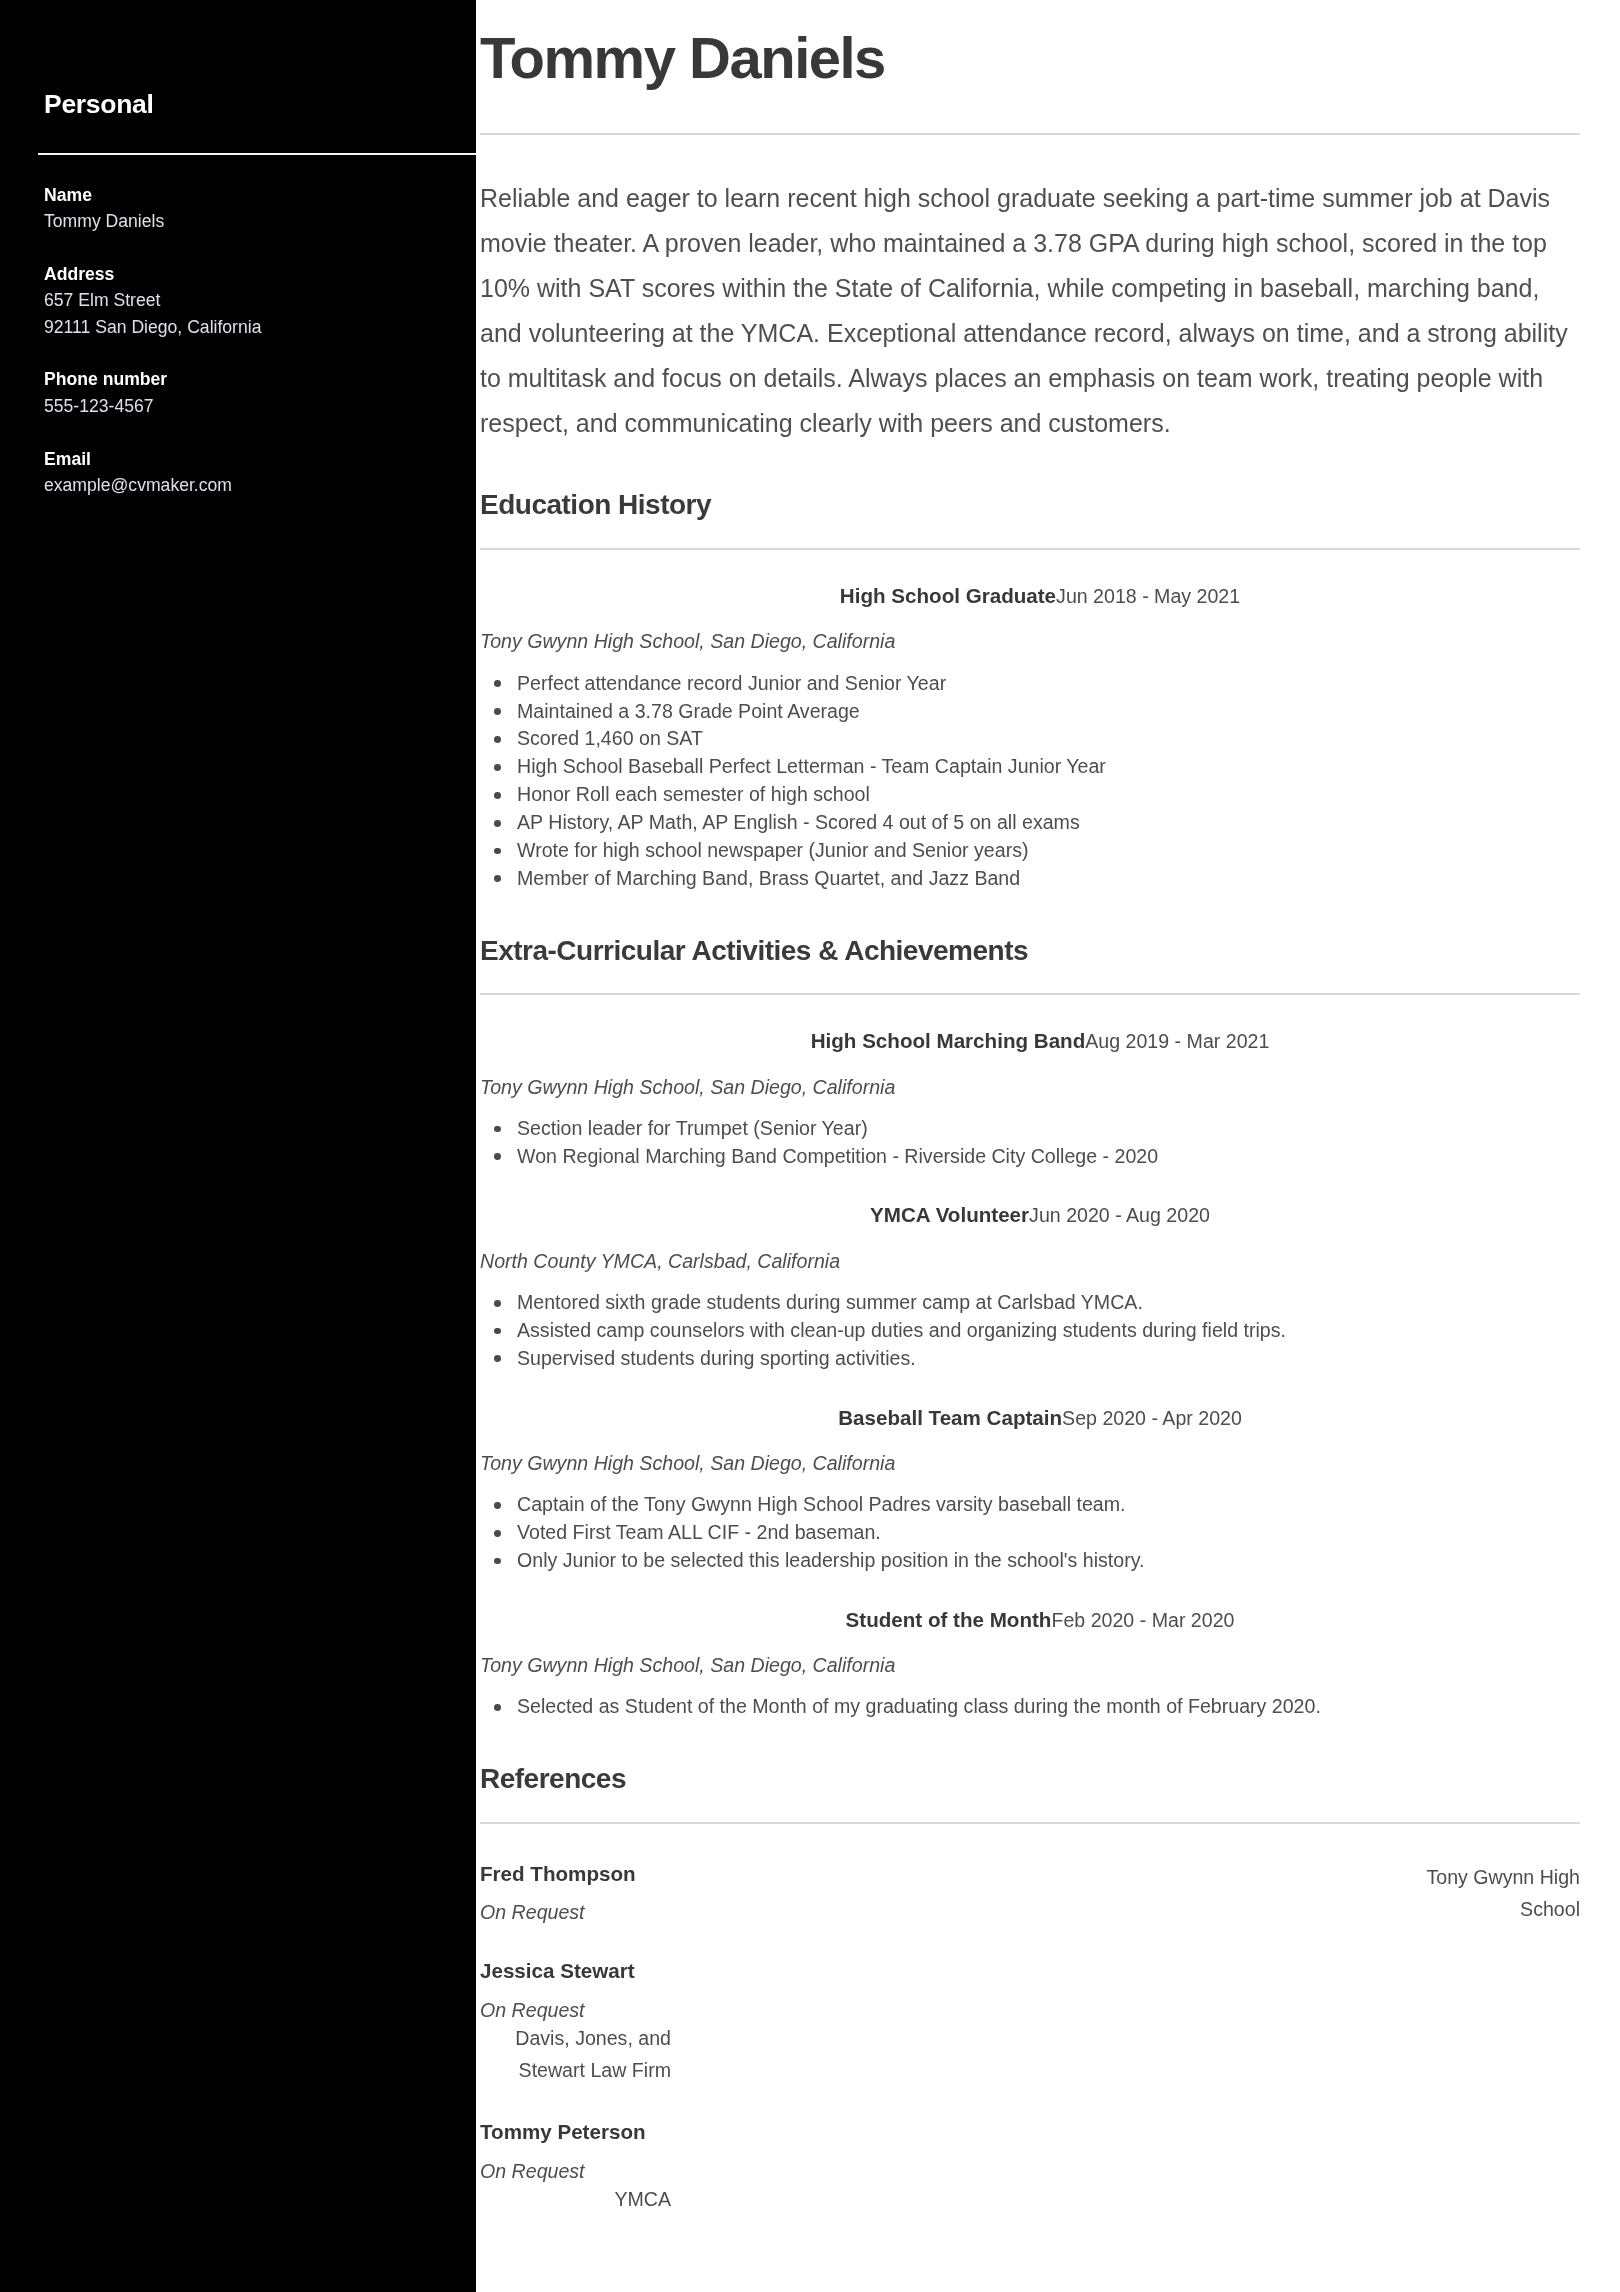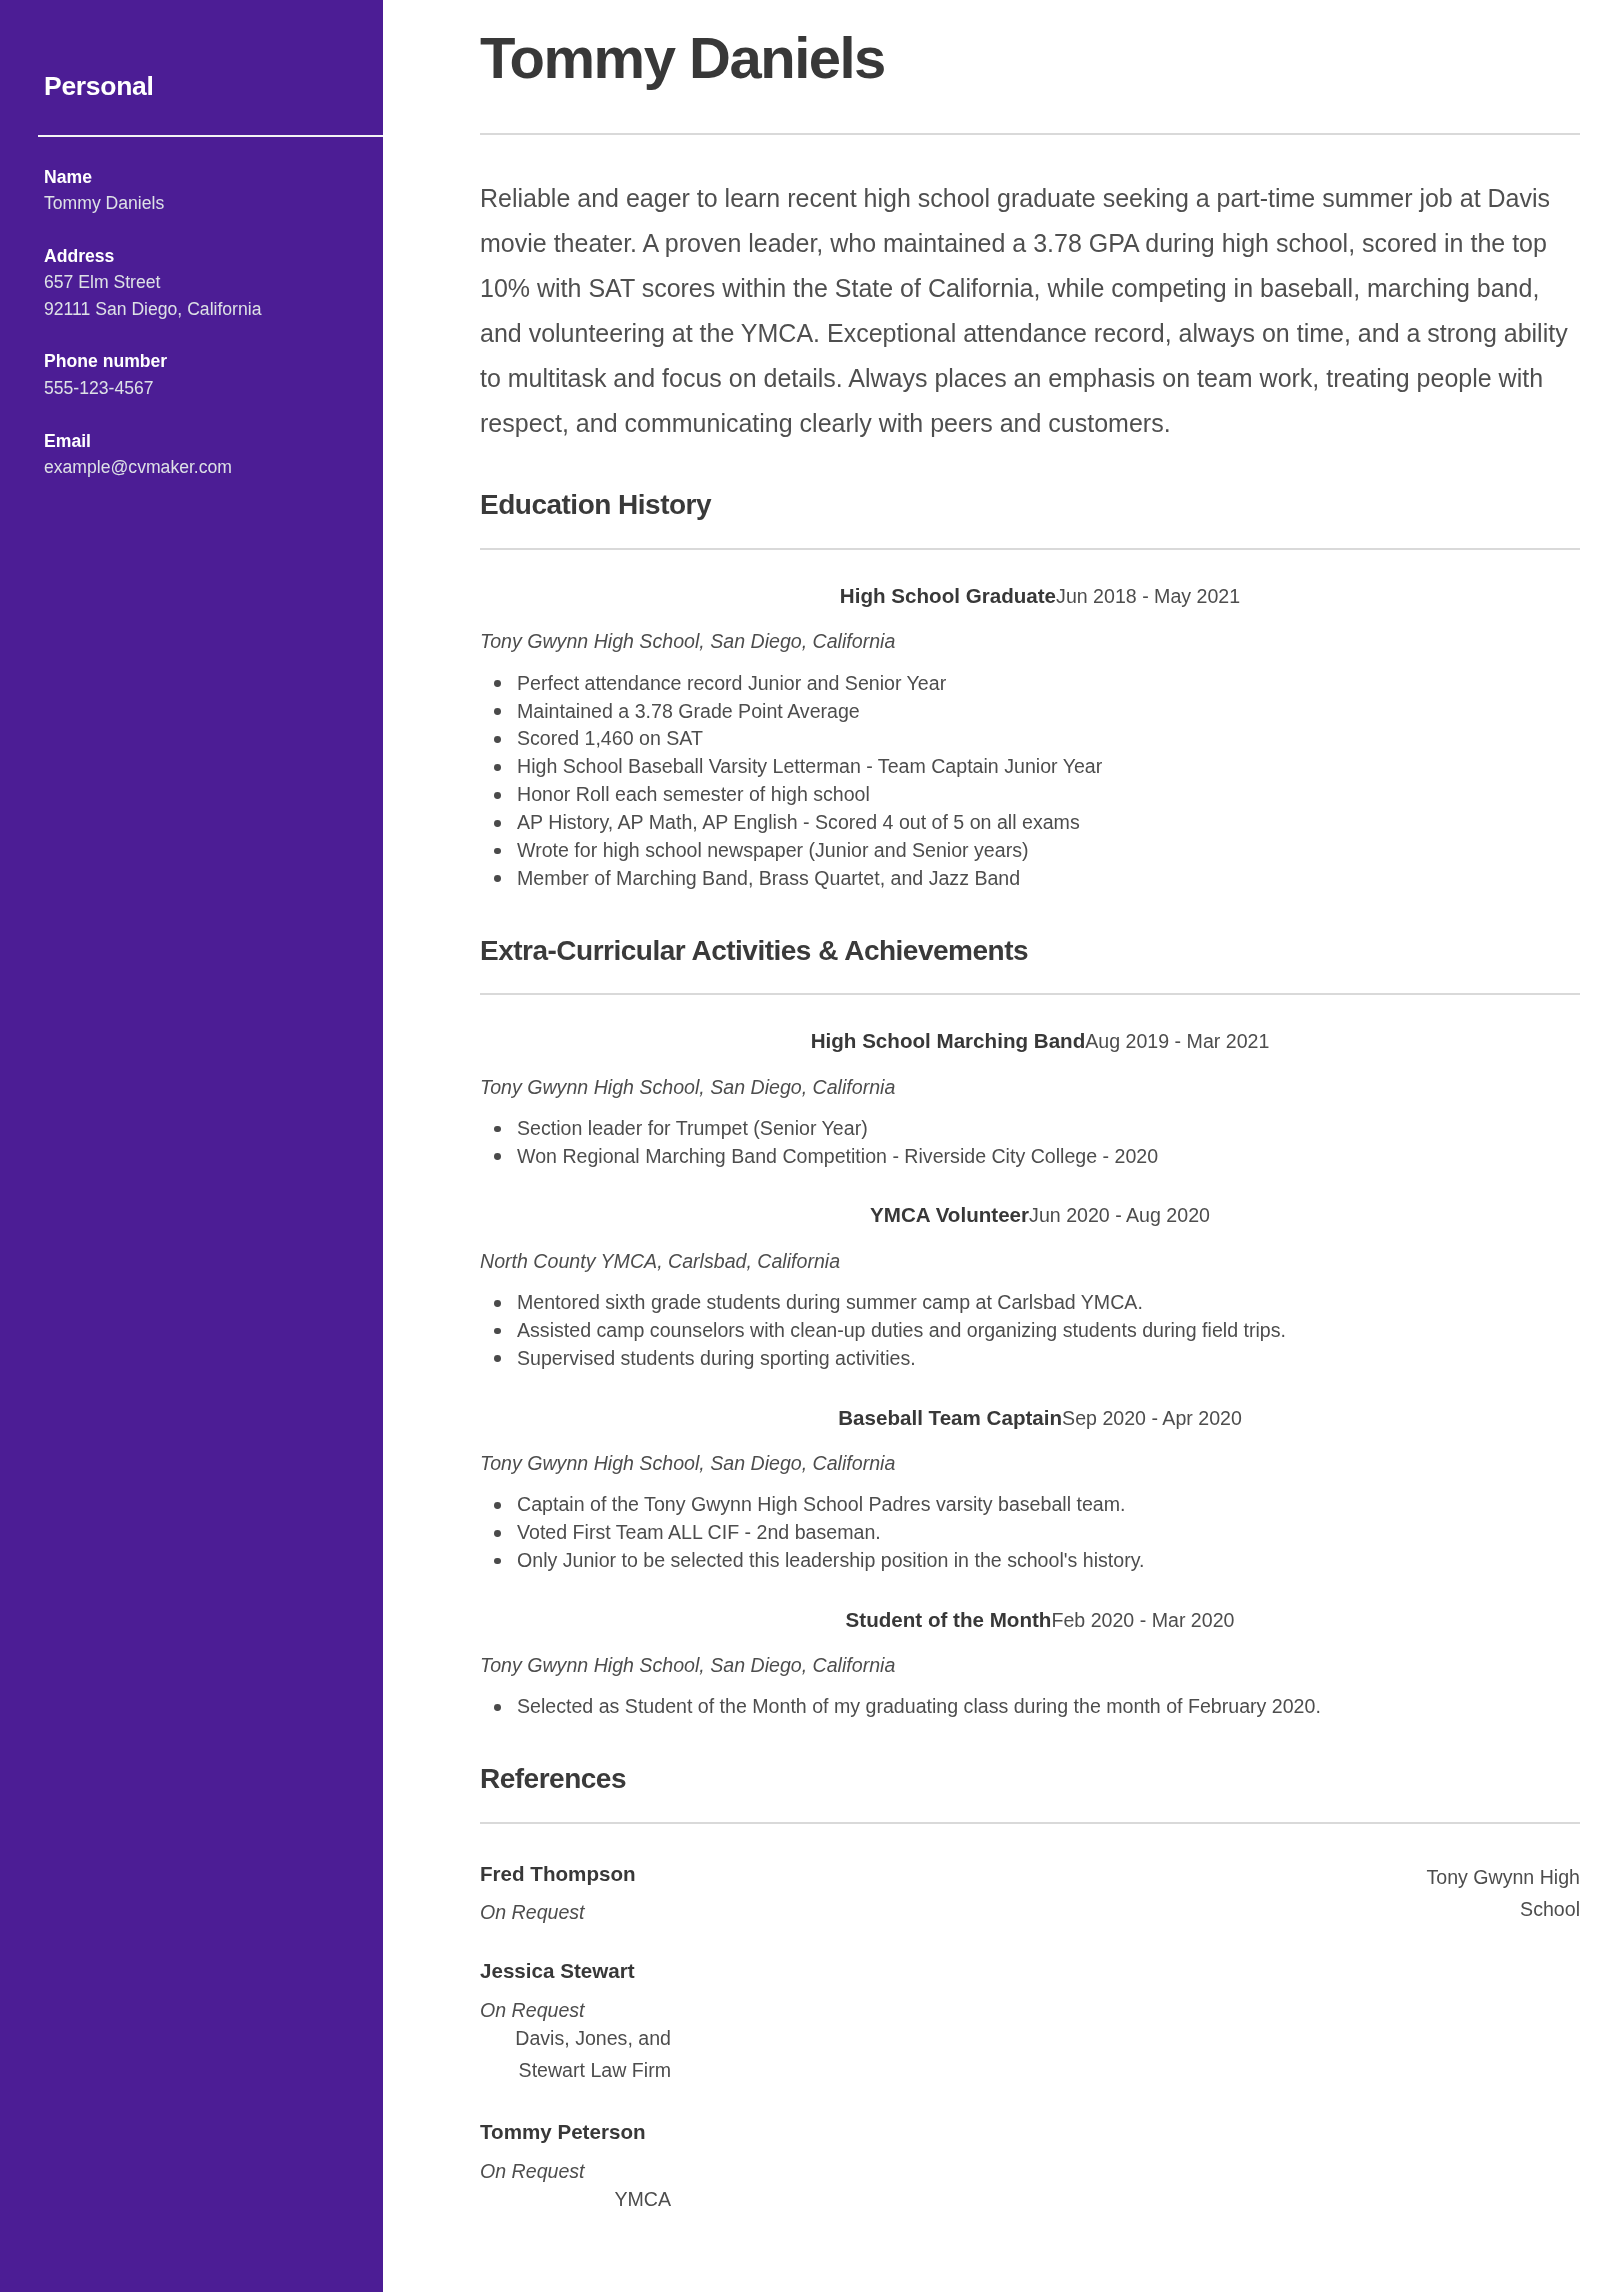--- a/index.html
+++ b/index.html
@@ -8,23 +8,23 @@
     width: 1620px; height: 2293px;
     background: #ffffff;
     font-family: "Liberation Sans", "DejaVu Sans", sans-serif;
     position: relative;
     overflow: hidden;
   }
 
   
   .sidebar {
     position: absolute; left: 0; top: 0; bottom: 0;
-    width: 383px;
-    background: #4c1d95;
-    padding: 71px 39px 0 44px;
+    width: 476px;
+    background: #000000;
+    padding: 89px 39px 0 44px;
     color: #ffffff;
   }
   .s-heading {
     margin: 0;
     font-size: 26.5px; font-weight: bold; color: #ffffff;
     letter-spacing: -0.3px;
   }
   .s-rule {
     height: 2px; background: #f3f4f5;
     margin: 33px -39px 0 -5.9px;
@@ -158,21 +158,21 @@
   <article class="entry">
     <header class="e-head">
       <h3 class="e-title">High School Graduate</h3>
       <span class="e-date">Jun 2018 - May 2021</span>
     </header>
     <p class="e-sub">Tony Gwynn High School, San Diego, California</p>
     <ul class="bullets">
       <li>Perfect attendance record Junior and Senior Year</li>
       <li>Maintained a 3.78 Grade Point Average</li>
       <li>Scored 1,460 on SAT</li>
-      <li>High School Baseball Varsity Letterman - Team Captain Junior Year</li>
+      <li>High School Baseball Perfect Letterman - Team Captain Junior Year</li>
       <li>Honor Roll each semester of high school</li>
       <li>AP History, AP Math, AP English - Scored 4 out of 5 on all exams</li>
       <li>Wrote for high school newspaper (Junior and Senior years)</li>
       <li>Member of Marching Band, Brass Quartet, and Jazz Band</li>
     </ul>
   </article>
 
   <h2 class="section-title">Extra-Curricular Activities &amp; Achievements</h2>
   <div class="rule rule-section"></div>
 

